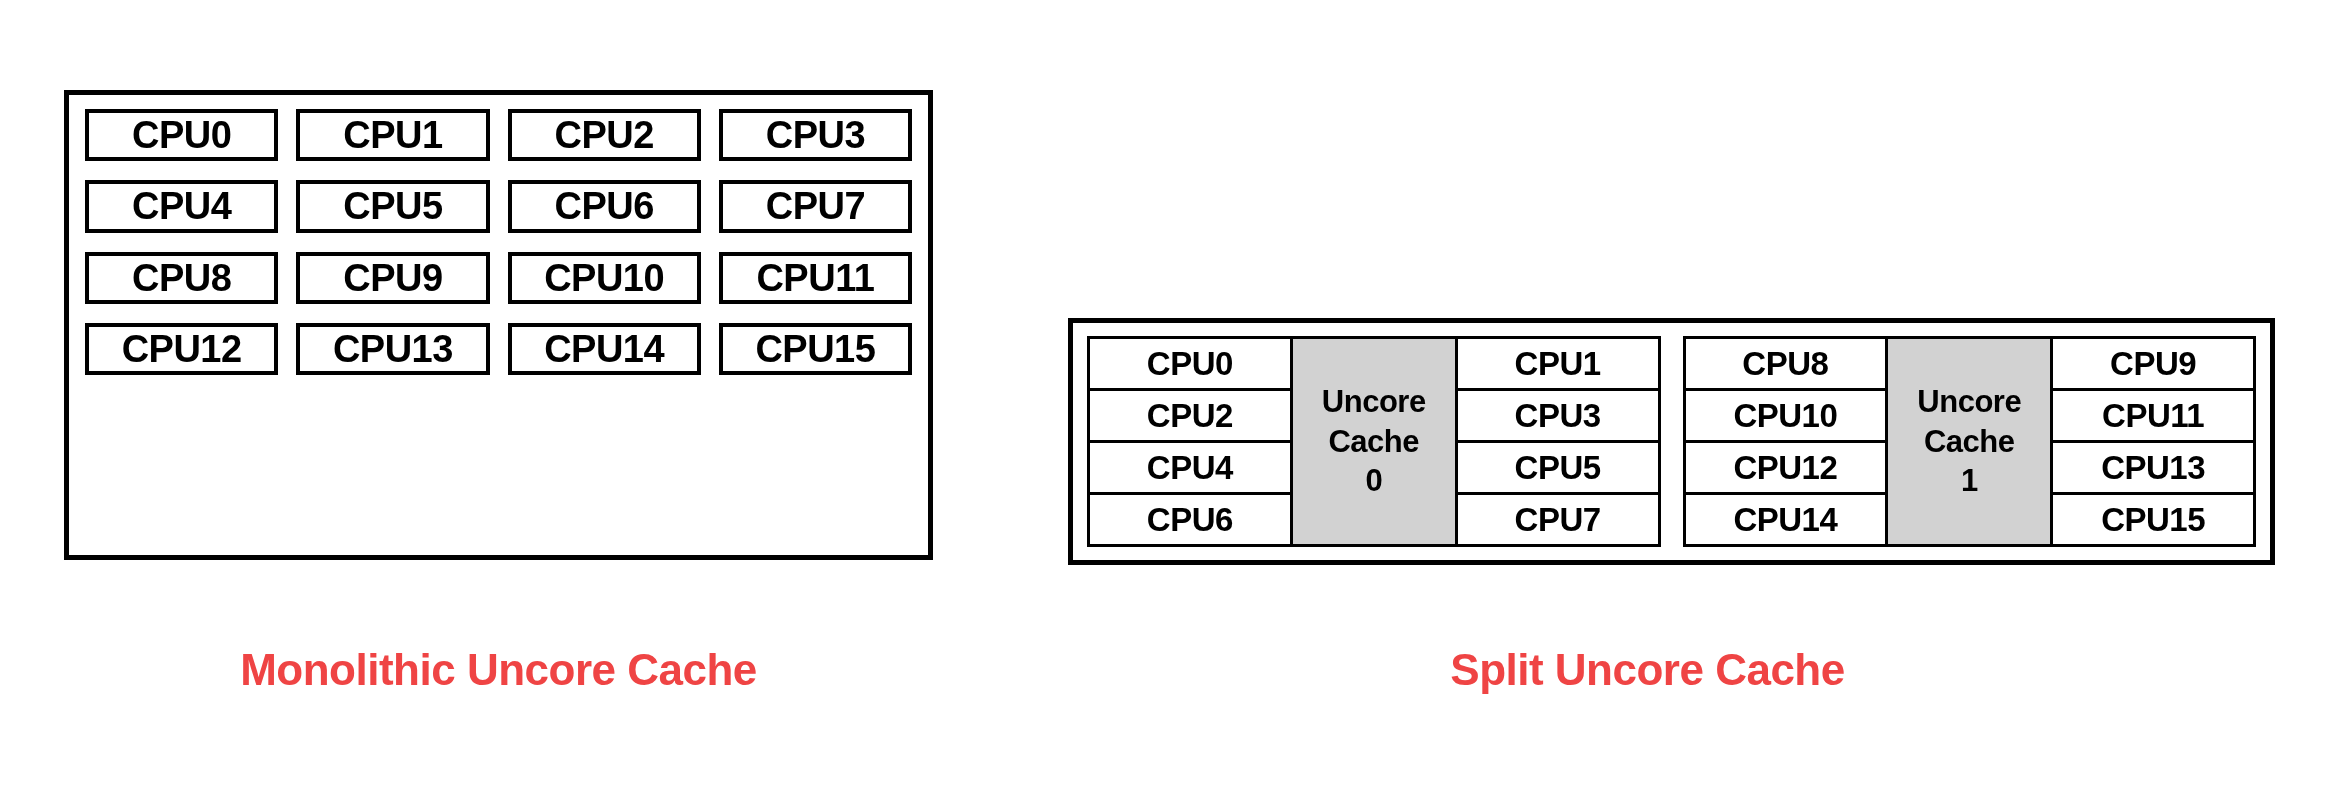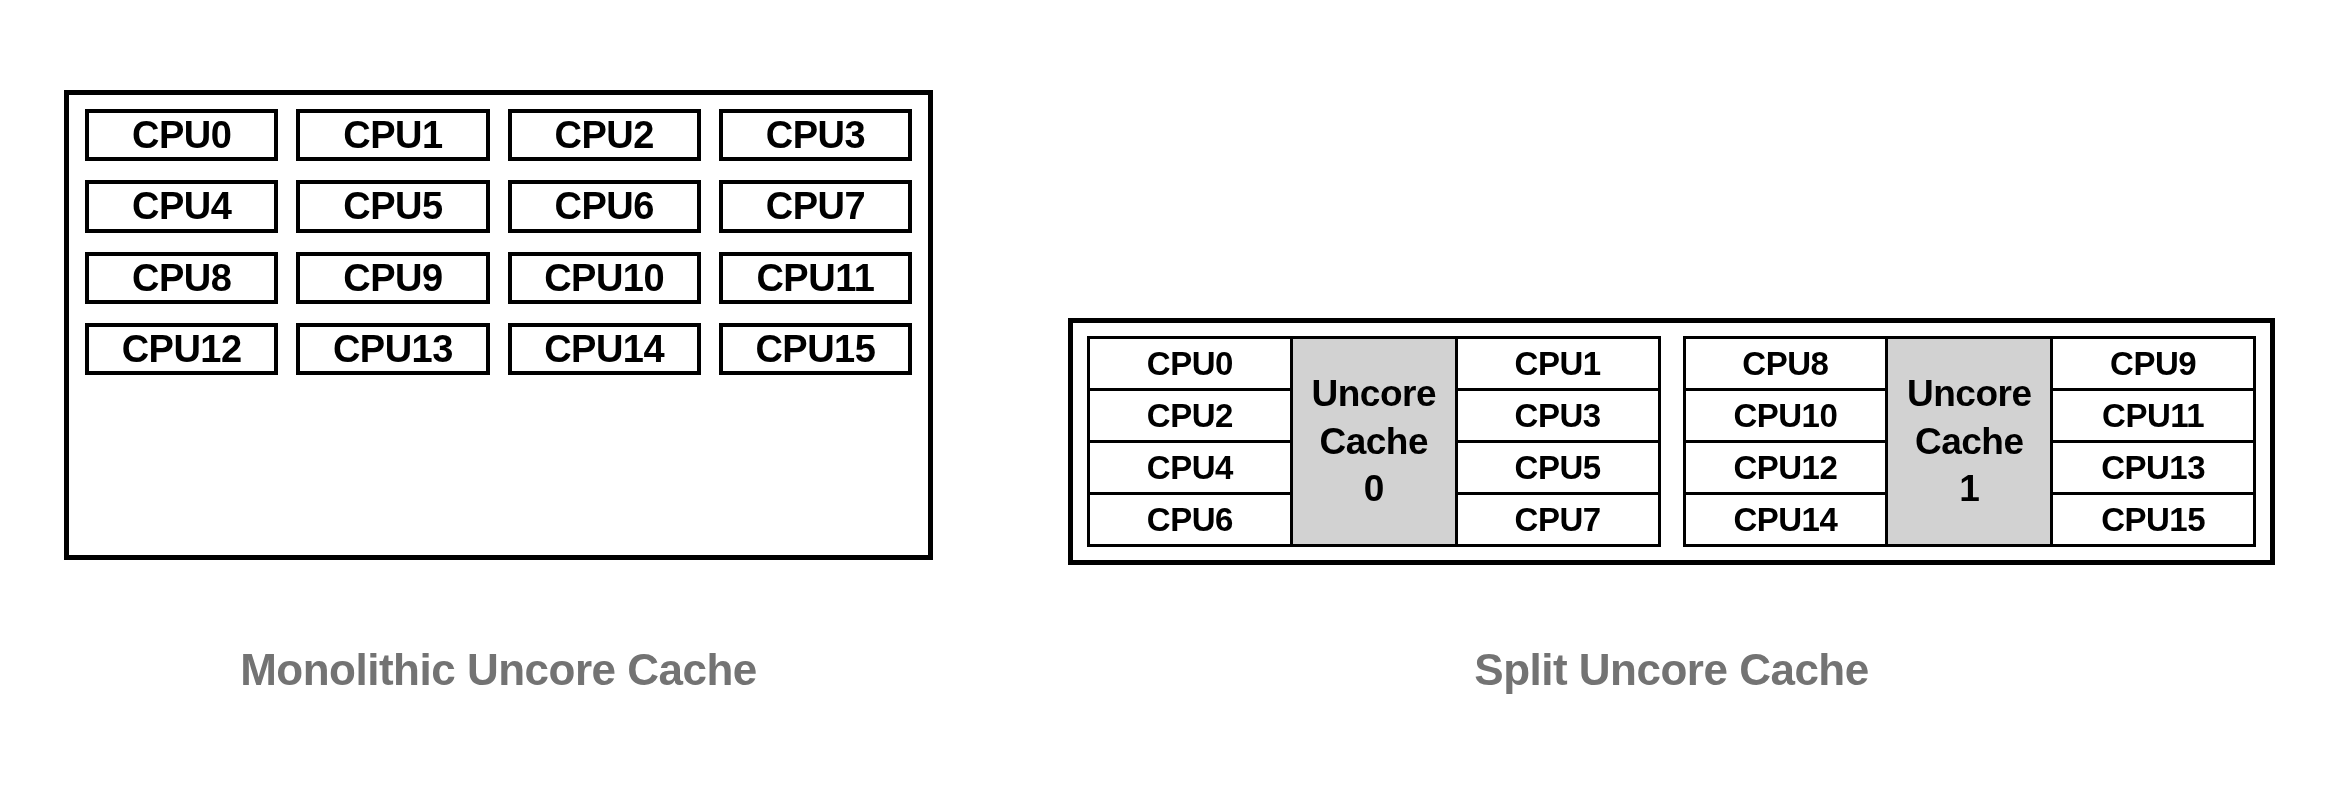--- a/index.html
+++ b/index.html
@@ -125,45 +125,45 @@
   .uncore-cell {
     flex: 0 0 168px;
     border-left: 3px solid #000000;
     border-right: 3px solid #000000;
     box-sizing: border-box;
     background: #d2d2d2;
     display: flex;
     flex-direction: column;
     align-items: center;
     justify-content: center;
-    font-size: 37px;
+    font-size: 31px;
     font-weight: bold;
     letter-spacing: -0.5px;
     color: #000000;
     line-height: 1.28;
     text-align: center;
   }
 
   
   .caption {
     position: absolute;
     font-size: 44px;
     font-weight: bold;
-    color: #737373;
+    color: #ef4444;
     white-space: nowrap;
     letter-spacing: -0.5px;
   }
   #caption-monolithic {
     left: 64px;
     top: 645px;
     width: 869px;
     text-align: center;
   }
   #caption-split {
-    left: 1068px;
+    left: 1044px;
     top: 645px;
     width: 1207px;
     text-align: center;
   }
 </style>
 </head>
 <body>
 
 <div id="canvas">
 

